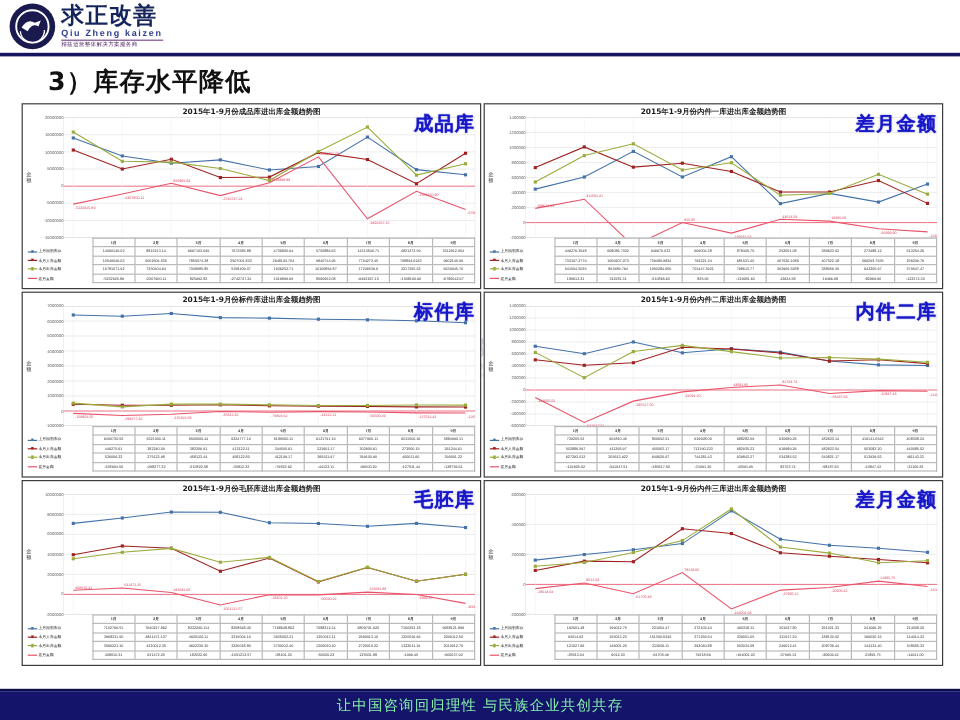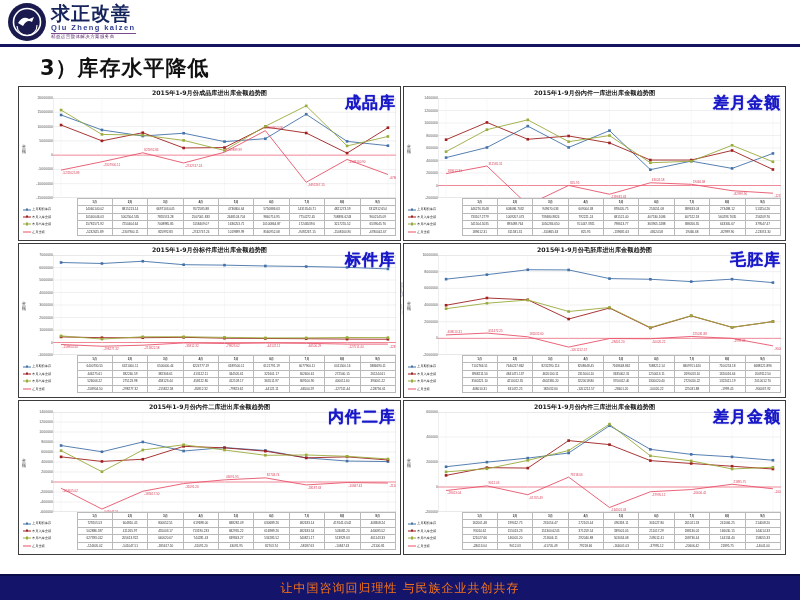--- a/index.html
+++ b/index.html
@@ -60,21 +60,21 @@
   .dtable th.corner{border:none;}
   .dtable td.rowhead{text-align:left;font-size:3.2px;padding-left:9px;border:none;
     position:relative;color:#222;}
   .dtable col.first{width:54px;}
   .swatch{position:absolute;left:0;top:50%;transform:translateY(-50%);
     width:8px;height:1px;}
   .swatch i{position:absolute;left:3px;top:-1.1px;width:2.4px;height:2.4px;display:block;}
   
   #footer{position:absolute;left:0;bottom:0;width:800px;height:24px;background:#13146a;
     display:flex;align-items:center;justify-content:center;}
-  #footer-text{color:#f97316;font-size:12px;letter-spacing:1px;font-family:"DejaVu Sans",sans-serif;}
+  #footer-text{color:#86efac;font-size:12px;letter-spacing:1px;font-family:"DejaVu Sans",sans-serif;}
   #footer-accent{position:absolute;left:0;bottom:24px;width:800px;height:2px;background:#0b0c4a;}
 </style>
 </head>
 <body>
 
 <div id="header">
   <div id="logo-wrap">
     <div id="logo-mark">
       <svg width="30" height="30" viewBox="0 0 30 30" aria-hidden="true">
         <circle cx="15" cy="15" r="13.5" fill="none" stroke="#ffffff" stroke-width="1.6"></circle>
@@ -619,189 +619,20 @@
               <td>-44122.11</td>
               <td>-66500.29</td>
               <td>-127511.44</td>
               <td>-128756.61</td>
             </tr>
           </tbody>
         </table>
       </div>
     </div>
     <div class="chart-box">
-      <div class="chart-title">2015年1-9月份毛胚库进出库金额趋势图</div>
-      <div class="chart-badge">毛胚库</div>
-      <div class="axis-label">金额</div>
-      <div class="ylabels">
-        <div class="ylab" style="top: 0%;">10000000</div>
-        <div class="ylab" style="top: 16.6667%;">8000000</div>
-        <div class="ylab" style="top: 33.3333%;">6000000</div>
-        <div class="ylab" style="top: 50%;">4000000</div>
-        <div class="ylab" style="top: 66.6667%;">2000000</div>
-        <div class="ylab" style="top: 83.3333%;">0</div>
-        <div class="ylab" style="top: 100%;">-2000000</div>
-      </div>
-      <div class="plot">
-        <svg viewBox="0 0 340 100" preserveAspectRatio="none">
-          <line x1="0" x2="340" y1="0" y2="0" stroke="#d8d8d8" stroke-width="0.4"></line>
-          <line x1="0" x2="340" y1="16.666666666666668" y2="16.666666666666668" stroke="#d8d8d8" stroke-width="0.4"></line>
-          <line x1="0" x2="340" y1="33.333333333333336" y2="33.333333333333336" stroke="#d8d8d8" stroke-width="0.4"></line>
-          <line x1="0" x2="340" y1="50" y2="50" stroke="#d8d8d8" stroke-width="0.4"></line>
-          <line x1="0" x2="340" y1="66.66666666666667" y2="66.66666666666667" stroke="#d8d8d8" stroke-width="0.4"></line>
-          <line x1="0" x2="340" y1="83.33333333333333" y2="83.33333333333333" stroke="#e8536a" stroke-width="0.7"></line>
-          <line x1="0" x2="340" y1="100" y2="100" stroke="#d8d8d8" stroke-width="0.4"></line>
-          <line x1="8" x2="8" y1="0" y2="100" stroke="#ececec" stroke-width="0.35"></line>
-          <line x1="48.5" x2="48.5" y1="0" y2="100" stroke="#ececec" stroke-width="0.35"></line>
-          <line x1="89" x2="89" y1="0" y2="100" stroke="#ececec" stroke-width="0.35"></line>
-          <line x1="129.5" x2="129.5" y1="0" y2="100" stroke="#ececec" stroke-width="0.35"></line>
-          <line x1="170" x2="170" y1="0" y2="100" stroke="#ececec" stroke-width="0.35"></line>
-          <line x1="210.5" x2="210.5" y1="0" y2="100" stroke="#ececec" stroke-width="0.35"></line>
-          <line x1="251" x2="251" y1="0" y2="100" stroke="#ececec" stroke-width="0.35"></line>
-          <line x1="291.5" x2="291.5" y1="0" y2="100" stroke="#ececec" stroke-width="0.35"></line>
-          <line x1="332" x2="332" y1="0" y2="100" stroke="#ececec" stroke-width="0.35"></line>
-          <rect x="0" y="0" width="340" height="100" fill="none" stroke="#bdbdbd" stroke-width="0.5"></rect>
-          <g>
-            <polyline points="8,24.143612416666667 48.5,19.66485115 89,14.730915716666667 129.5,14.92792958333333 170,23.59459281666667 210.5,24.264898833333337 251,26.585819833333332 291.5,24.164556833333332 332,27.598984200000004" fill="none" stroke="#4472a8" stroke-width="0.9"></polyline>
-            <rect x="6.7" y="22.843612416666666" width="2.6" height="2.6" fill="#4472a8"></rect>
-            <rect x="47.2" y="18.36485115" width="2.6" height="2.6" fill="#4472a8"></rect>
-            <rect x="87.7" y="13.430915716666666" width="2.6" height="2.6" fill="#4472a8"></rect>
-            <rect x="128.2" y="13.62792958333333" width="2.6" height="2.6" fill="#4472a8"></rect>
-            <rect x="168.7" y="22.29459281666667" width="2.6" height="2.6" fill="#4472a8"></rect>
-            <rect x="209.2" y="22.964898833333336" width="2.6" height="2.6" fill="#4472a8"></rect>
-            <rect x="249.7" y="25.28581983333333" width="2.6" height="2.6" fill="#4472a8"></rect>
-            <rect x="290.2" y="22.86455683333333" width="2.6" height="2.6" fill="#4472a8"></rect>
-            <rect x="330.7" y="26.298984200000003" width="2.6" height="2.6" fill="#4472a8"></rect>
-          </g>
-          <g>
-            <polyline points="8,50.26490416666667 48.5,42.987740525 89,44.83249908333333 129.5,64.0416325 170,53.04164741666666 210.5,72.91655741666666 251,60.9165575 291.5,72.33319466666667 332,66.59072916666666" fill="none" stroke="#a02020" stroke-width="0.9"></polyline>
-            <rect x="6.7" y="48.96490416666667" width="2.6" height="2.6" fill="#a02020"></rect>
-            <rect x="47.2" y="41.687740525" width="2.6" height="2.6" fill="#a02020"></rect>
-            <rect x="87.7" y="43.532499083333335" width="2.6" height="2.6" fill="#a02020"></rect>
-            <rect x="128.2" y="62.74163250000001" width="2.6" height="2.6" fill="#a02020"></rect>
-            <rect x="168.7" y="51.741647416666666" width="2.6" height="2.6" fill="#a02020"></rect>
-            <rect x="209.2" y="71.61655741666667" width="2.6" height="2.6" fill="#a02020"></rect>
-            <rect x="249.7" y="59.616557500000006" width="2.6" height="2.6" fill="#a02020"></rect>
-            <rect x="290.2" y="71.03319466666667" width="2.6" height="2.6" fill="#a02020"></rect>
-            <rect x="330.7" y="65.29072916666667" width="2.6" height="2.6" fill="#a02020"></rect>
-          </g>
-          <g>
-            <polyline points="8,53.66482416666667 48.5,48.24989708333333 89,44.980581666666666 129.5,56.49984333333333 170,52.499896666666665 210.5,72.49983 251,60.66658149999999 291.5,72.31657341666667 332,66.5832275" fill="none" stroke="#9aab3c" stroke-width="0.9"></polyline>
-            <rect x="6.7" y="52.36482416666667" width="2.6" height="2.6" fill="#9aab3c"></rect>
-            <rect x="47.2" y="46.94989708333333" width="2.6" height="2.6" fill="#9aab3c"></rect>
-            <rect x="87.7" y="43.68058166666667" width="2.6" height="2.6" fill="#9aab3c"></rect>
-            <rect x="128.2" y="55.199843333333334" width="2.6" height="2.6" fill="#9aab3c"></rect>
-            <rect x="168.7" y="51.19989666666667" width="2.6" height="2.6" fill="#9aab3c"></rect>
-            <rect x="209.2" y="71.19983" width="2.6" height="2.6" fill="#9aab3c"></rect>
-            <rect x="249.7" y="59.366581499999995" width="2.6" height="2.6" fill="#9aab3c"></rect>
-            <rect x="290.2" y="71.01657341666667" width="2.6" height="2.6" fill="#9aab3c"></rect>
-            <rect x="330.7" y="65.28322750000001" width="2.6" height="2.6" fill="#9aab3c"></rect>
-          </g>
-          <g>
-            <polyline points="8,79.93324741666666 48.5,78.07106458333334 89,81.816395 129.5,92.09343808333334 170,83.57001 210.5,83.75016850000002 251,81.45806766666665 291.5,83.34999541666666 332,90.83364933333333" fill="none" stroke="#e8536a" stroke-width="0.9"></polyline>
-            <text x="9.5" y="78.43324741666666" fill="#d9435c" font-size="3">408010.31</text>
-            <text x="50" y="76.57106458333334" fill="#d9435c" font-size="3">631472.25</text>
-            <text x="90.5" y="80.316395" fill="#d9435c" font-size="3">182032.60</text>
-            <text x="131" y="96.09343808333334" fill="#d9435c" font-size="3">-1051212.57</text>
-            <text x="171.5" y="87.57001" fill="#d9435c" font-size="3">-28401.20</text>
-            <text x="212" y="87.75016850000002" fill="#d9435c" font-size="3">-50020.22</text>
-            <text x="252.5" y="79.95806766666665" fill="#d9435c" font-size="3">225031.88</text>
-            <text x="293" y="87.34999541666666" fill="#d9435c" font-size="3">-1999.45</text>
-            <text x="333.5" y="94.83364933333333" fill="#d9435c" font-size="3">-900037.92</text>
-          </g>
-        </svg>
-      </div>
-      <div class="dtable">
-        <table>
-          <colgroup>
-            <col class="first">
-            <col>
-            <col>
-            <col>
-            <col>
-            <col>
-            <col>
-            <col>
-            <col>
-            <col>
-          </colgroup>
-          <thead>
-            <tr>
-              <th class="corner"></th>
-              <th>1月</th>
-              <th>2月</th>
-              <th>3月</th>
-              <th>4月</th>
-              <th>5月</th>
-              <th>6月</th>
-              <th>7月</th>
-              <th>8月</th>
-              <th>9月</th>
-            </tr>
-          </thead>
-          <tbody>
-            <tr>
-              <td class="rowhead"><span class="swatch" style="background: rgb(68, 114, 168);">
-                  <i style="background: rgb(68, 114, 168);"></i>
-                </span>上月期初库存</td>
-              <td>7102766.51</td>
-              <td>7640217.862</td>
-              <td>8232290.114</td>
-              <td>8208648.45</td>
-              <td>7168648.862</td>
-              <td>7088212.14</td>
-              <td>6809701.620</td>
-              <td>7100253.18</td>
-              <td>6688121.896</td>
-            </tr>
-            <tr>
-              <td class="rowhead"><span class="swatch" style="background: rgb(160, 32, 32);">
-                  <i style="background: rgb(160, 32, 32);"></i>
-                </span>本月入库金额</td>
-              <td>3968211.50</td>
-              <td>4841471.137</td>
-              <td>4620100.11</td>
-              <td>2315004.10</td>
-              <td>3635002.31</td>
-              <td>1250013.11</td>
-              <td>2690013.10</td>
-              <td>1320016.64</td>
-              <td>2009112.50</td>
-            </tr>
-            <tr>
-              <td class="rowhead"><span class="swatch" style="background: rgb(154, 171, 60);">
-                  <i style="background: rgb(154, 171, 60);"></i>
-                </span>本月出库金额</td>
-              <td>3560221.10</td>
-              <td>4210012.35</td>
-              <td>4602330.20</td>
-              <td>3220018.80</td>
-              <td>3700012.40</td>
-              <td>1300020.40</td>
-              <td>2720010.22</td>
-              <td>1322011.19</td>
-              <td>2010012.70</td>
-            </tr>
-            <tr>
-              <td class="rowhead"><span class="swatch" style="background: rgb(232, 83, 106);"></span>差月金额</td>
-              <td>408010.31</td>
-              <td>631472.25</td>
-              <td>182032.60</td>
-              <td>-1051212.57</td>
-              <td>-28401.20</td>
-              <td>-50020.22</td>
-              <td>225031.88</td>
-              <td>-1999.45</td>
-              <td>-900037.92</td>
-            </tr>
-          </tbody>
-        </table>
-      </div>
-    </div>
-    <div class="chart-box">
       <div class="chart-title">2015年1-9月份内件二库进出库金额趋势图</div>
       <div class="chart-badge">内件二库</div>
       <div class="axis-label">金额</div>
       <div class="ylabels">
         <div class="ylab" style="top: 0%;">1400000</div>
         <div class="ylab" style="top: 10%;">1200000</div>
         <div class="ylab" style="top: 20%;">1000000</div>
         <div class="ylab" style="top: 30%;">800000</div>
         <div class="ylab" style="top: 40%;">600000</div>
         <div class="ylab" style="top: 50%;">400000</div>
@@ -965,20 +796,189 @@
               <td>82703.74</td>
               <td>-58187.63</td>
               <td>-10847.43</td>
               <td>-21100.81</td>
             </tr>
           </tbody>
         </table>
       </div>
     </div>
     <div class="chart-box">
+      <div class="chart-title">2015年1-9月份毛胚库进出库金额趋势图</div>
+      <div class="chart-badge">毛胚库</div>
+      <div class="axis-label">金额</div>
+      <div class="ylabels">
+        <div class="ylab" style="top: 0%;">10000000</div>
+        <div class="ylab" style="top: 16.6667%;">8000000</div>
+        <div class="ylab" style="top: 33.3333%;">6000000</div>
+        <div class="ylab" style="top: 50%;">4000000</div>
+        <div class="ylab" style="top: 66.6667%;">2000000</div>
+        <div class="ylab" style="top: 83.3333%;">0</div>
+        <div class="ylab" style="top: 100%;">-2000000</div>
+      </div>
+      <div class="plot">
+        <svg viewBox="0 0 340 100" preserveAspectRatio="none">
+          <line x1="0" x2="340" y1="0" y2="0" stroke="#d8d8d8" stroke-width="0.4"></line>
+          <line x1="0" x2="340" y1="16.666666666666668" y2="16.666666666666668" stroke="#d8d8d8" stroke-width="0.4"></line>
+          <line x1="0" x2="340" y1="33.333333333333336" y2="33.333333333333336" stroke="#d8d8d8" stroke-width="0.4"></line>
+          <line x1="0" x2="340" y1="50" y2="50" stroke="#d8d8d8" stroke-width="0.4"></line>
+          <line x1="0" x2="340" y1="66.66666666666667" y2="66.66666666666667" stroke="#d8d8d8" stroke-width="0.4"></line>
+          <line x1="0" x2="340" y1="83.33333333333333" y2="83.33333333333333" stroke="#e8536a" stroke-width="0.7"></line>
+          <line x1="0" x2="340" y1="100" y2="100" stroke="#d8d8d8" stroke-width="0.4"></line>
+          <line x1="8" x2="8" y1="0" y2="100" stroke="#ececec" stroke-width="0.35"></line>
+          <line x1="48.5" x2="48.5" y1="0" y2="100" stroke="#ececec" stroke-width="0.35"></line>
+          <line x1="89" x2="89" y1="0" y2="100" stroke="#ececec" stroke-width="0.35"></line>
+          <line x1="129.5" x2="129.5" y1="0" y2="100" stroke="#ececec" stroke-width="0.35"></line>
+          <line x1="170" x2="170" y1="0" y2="100" stroke="#ececec" stroke-width="0.35"></line>
+          <line x1="210.5" x2="210.5" y1="0" y2="100" stroke="#ececec" stroke-width="0.35"></line>
+          <line x1="251" x2="251" y1="0" y2="100" stroke="#ececec" stroke-width="0.35"></line>
+          <line x1="291.5" x2="291.5" y1="0" y2="100" stroke="#ececec" stroke-width="0.35"></line>
+          <line x1="332" x2="332" y1="0" y2="100" stroke="#ececec" stroke-width="0.35"></line>
+          <rect x="0" y="0" width="340" height="100" fill="none" stroke="#bdbdbd" stroke-width="0.5"></rect>
+          <g>
+            <polyline points="8,24.143612416666667 48.5,19.66485115 89,14.730915716666667 129.5,14.92792958333333 170,23.59459281666667 210.5,24.264898833333337 251,26.585819833333332 291.5,24.164556833333332 332,27.598984200000004" fill="none" stroke="#4472a8" stroke-width="0.9"></polyline>
+            <rect x="6.7" y="22.843612416666666" width="2.6" height="2.6" fill="#4472a8"></rect>
+            <rect x="47.2" y="18.36485115" width="2.6" height="2.6" fill="#4472a8"></rect>
+            <rect x="87.7" y="13.430915716666666" width="2.6" height="2.6" fill="#4472a8"></rect>
+            <rect x="128.2" y="13.62792958333333" width="2.6" height="2.6" fill="#4472a8"></rect>
+            <rect x="168.7" y="22.29459281666667" width="2.6" height="2.6" fill="#4472a8"></rect>
+            <rect x="209.2" y="22.964898833333336" width="2.6" height="2.6" fill="#4472a8"></rect>
+            <rect x="249.7" y="25.28581983333333" width="2.6" height="2.6" fill="#4472a8"></rect>
+            <rect x="290.2" y="22.86455683333333" width="2.6" height="2.6" fill="#4472a8"></rect>
+            <rect x="330.7" y="26.298984200000003" width="2.6" height="2.6" fill="#4472a8"></rect>
+          </g>
+          <g>
+            <polyline points="8,50.26490416666667 48.5,42.987740525 89,44.83249908333333 129.5,64.0416325 170,53.04164741666666 210.5,72.91655741666666 251,60.9165575 291.5,72.33319466666667 332,66.59072916666666" fill="none" stroke="#a02020" stroke-width="0.9"></polyline>
+            <rect x="6.7" y="48.96490416666667" width="2.6" height="2.6" fill="#a02020"></rect>
+            <rect x="47.2" y="41.687740525" width="2.6" height="2.6" fill="#a02020"></rect>
+            <rect x="87.7" y="43.532499083333335" width="2.6" height="2.6" fill="#a02020"></rect>
+            <rect x="128.2" y="62.74163250000001" width="2.6" height="2.6" fill="#a02020"></rect>
+            <rect x="168.7" y="51.741647416666666" width="2.6" height="2.6" fill="#a02020"></rect>
+            <rect x="209.2" y="71.61655741666667" width="2.6" height="2.6" fill="#a02020"></rect>
+            <rect x="249.7" y="59.616557500000006" width="2.6" height="2.6" fill="#a02020"></rect>
+            <rect x="290.2" y="71.03319466666667" width="2.6" height="2.6" fill="#a02020"></rect>
+            <rect x="330.7" y="65.29072916666667" width="2.6" height="2.6" fill="#a02020"></rect>
+          </g>
+          <g>
+            <polyline points="8,53.66482416666667 48.5,48.24989708333333 89,44.980581666666666 129.5,56.49984333333333 170,52.499896666666665 210.5,72.49983 251,60.66658149999999 291.5,72.31657341666667 332,66.5832275" fill="none" stroke="#9aab3c" stroke-width="0.9"></polyline>
+            <rect x="6.7" y="52.36482416666667" width="2.6" height="2.6" fill="#9aab3c"></rect>
+            <rect x="47.2" y="46.94989708333333" width="2.6" height="2.6" fill="#9aab3c"></rect>
+            <rect x="87.7" y="43.68058166666667" width="2.6" height="2.6" fill="#9aab3c"></rect>
+            <rect x="128.2" y="55.199843333333334" width="2.6" height="2.6" fill="#9aab3c"></rect>
+            <rect x="168.7" y="51.19989666666667" width="2.6" height="2.6" fill="#9aab3c"></rect>
+            <rect x="209.2" y="71.19983" width="2.6" height="2.6" fill="#9aab3c"></rect>
+            <rect x="249.7" y="59.366581499999995" width="2.6" height="2.6" fill="#9aab3c"></rect>
+            <rect x="290.2" y="71.01657341666667" width="2.6" height="2.6" fill="#9aab3c"></rect>
+            <rect x="330.7" y="65.28322750000001" width="2.6" height="2.6" fill="#9aab3c"></rect>
+          </g>
+          <g>
+            <polyline points="8,79.93324741666666 48.5,78.07106458333334 89,81.816395 129.5,92.09343808333334 170,83.57001 210.5,83.75016850000002 251,81.45806766666665 291.5,83.34999541666666 332,90.83364933333333" fill="none" stroke="#e8536a" stroke-width="0.9"></polyline>
+            <text x="9.5" y="78.43324741666666" fill="#d9435c" font-size="3">408010.31</text>
+            <text x="50" y="76.57106458333334" fill="#d9435c" font-size="3">631472.25</text>
+            <text x="90.5" y="80.316395" fill="#d9435c" font-size="3">182032.60</text>
+            <text x="131" y="96.09343808333334" fill="#d9435c" font-size="3">-1051212.57</text>
+            <text x="171.5" y="87.57001" fill="#d9435c" font-size="3">-28401.20</text>
+            <text x="212" y="87.75016850000002" fill="#d9435c" font-size="3">-50020.22</text>
+            <text x="252.5" y="79.95806766666665" fill="#d9435c" font-size="3">225031.88</text>
+            <text x="293" y="87.34999541666666" fill="#d9435c" font-size="3">-1999.45</text>
+            <text x="333.5" y="94.83364933333333" fill="#d9435c" font-size="3">-900037.92</text>
+          </g>
+        </svg>
+      </div>
+      <div class="dtable">
+        <table>
+          <colgroup>
+            <col class="first">
+            <col>
+            <col>
+            <col>
+            <col>
+            <col>
+            <col>
+            <col>
+            <col>
+            <col>
+          </colgroup>
+          <thead>
+            <tr>
+              <th class="corner"></th>
+              <th>1月</th>
+              <th>2月</th>
+              <th>3月</th>
+              <th>4月</th>
+              <th>5月</th>
+              <th>6月</th>
+              <th>7月</th>
+              <th>8月</th>
+              <th>9月</th>
+            </tr>
+          </thead>
+          <tbody>
+            <tr>
+              <td class="rowhead"><span class="swatch" style="background: rgb(68, 114, 168);">
+                  <i style="background: rgb(68, 114, 168);"></i>
+                </span>上月期初库存</td>
+              <td>7102766.51</td>
+              <td>7640217.862</td>
+              <td>8232290.114</td>
+              <td>8208648.45</td>
+              <td>7168648.862</td>
+              <td>7088212.14</td>
+              <td>6809701.620</td>
+              <td>7100253.18</td>
+              <td>6688121.896</td>
+            </tr>
+            <tr>
+              <td class="rowhead"><span class="swatch" style="background: rgb(160, 32, 32);">
+                  <i style="background: rgb(160, 32, 32);"></i>
+                </span>本月入库金额</td>
+              <td>3968211.50</td>
+              <td>4841471.137</td>
+              <td>4620100.11</td>
+              <td>2315004.10</td>
+              <td>3635002.31</td>
+              <td>1250013.11</td>
+              <td>2690013.10</td>
+              <td>1320016.64</td>
+              <td>2009112.50</td>
+            </tr>
+            <tr>
+              <td class="rowhead"><span class="swatch" style="background: rgb(154, 171, 60);">
+                  <i style="background: rgb(154, 171, 60);"></i>
+                </span>本月出库金额</td>
+              <td>3560221.10</td>
+              <td>4210012.35</td>
+              <td>4602330.20</td>
+              <td>3220018.80</td>
+              <td>3700012.40</td>
+              <td>1300020.40</td>
+              <td>2720010.22</td>
+              <td>1322011.19</td>
+              <td>2010012.70</td>
+            </tr>
+            <tr>
+              <td class="rowhead"><span class="swatch" style="background: rgb(232, 83, 106);"></span>差月金额</td>
+              <td>408010.31</td>
+              <td>631472.25</td>
+              <td>182032.60</td>
+              <td>-1051212.57</td>
+              <td>-28401.20</td>
+              <td>-50020.22</td>
+              <td>225031.88</td>
+              <td>-1999.45</td>
+              <td>-900037.92</td>
+            </tr>
+          </tbody>
+        </table>
+      </div>
+    </div>
+    <div class="chart-box">
       <div class="chart-title">2015年1-9月份内件三库进出库金额趋势图</div>
       <div class="chart-badge">差月金额</div>
       <div class="axis-label">金额</div>
       <div class="ylabels">
         <div class="ylab" style="top: 0%;">600000</div>
         <div class="ylab" style="top: 25%;">400000</div>
         <div class="ylab" style="top: 50%;">200000</div>
         <div class="ylab" style="top: 75%;">0</div>
         <div class="ylab" style="top: 100%;">-200000</div>
       </div>

